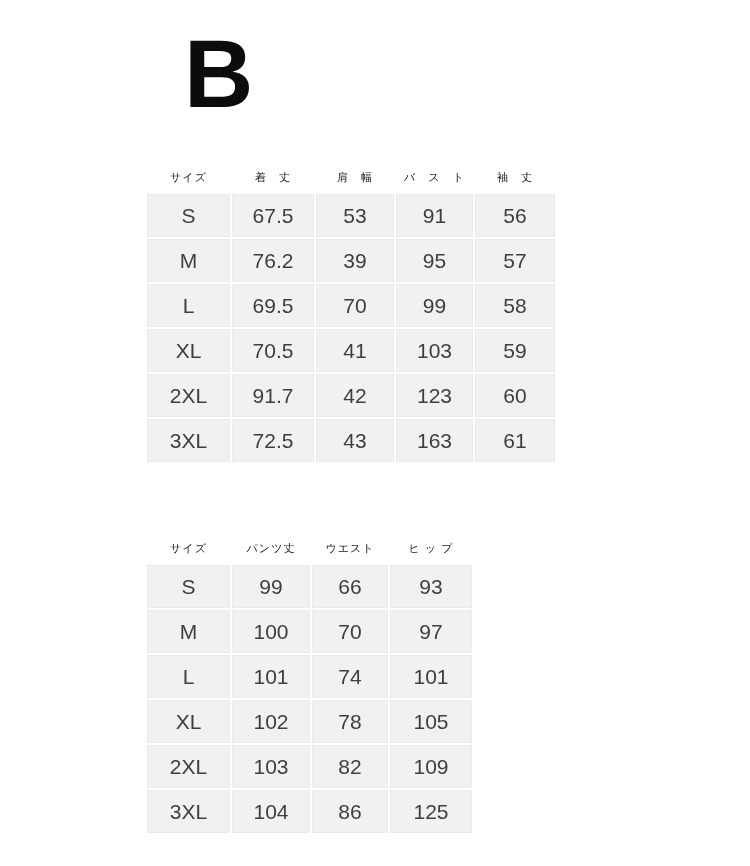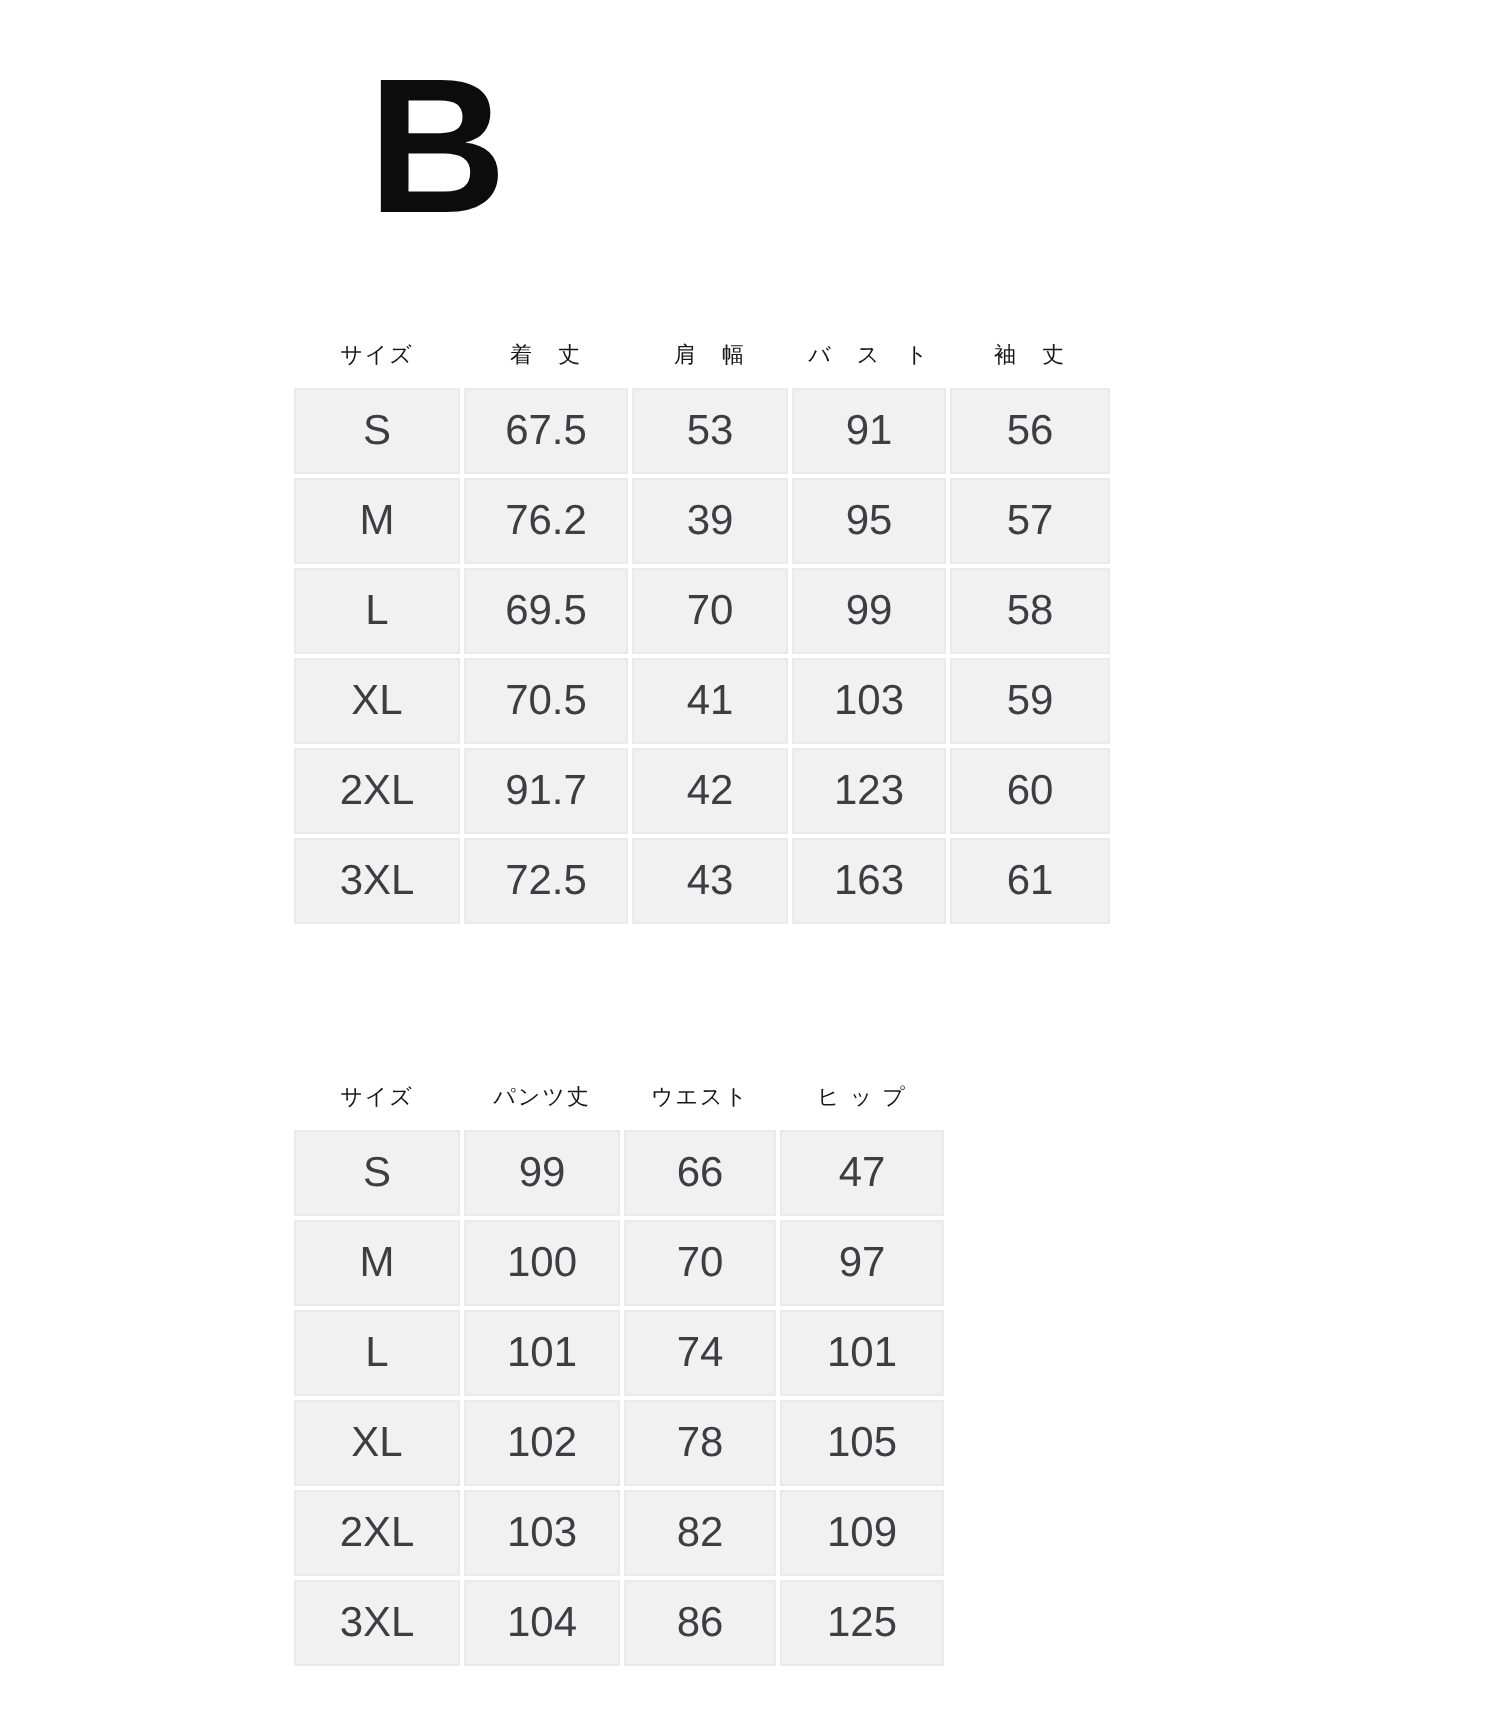--- a/index.html
+++ b/index.html
@@ -135,21 +135,21 @@
           <th>パンツ丈</th>
           <th>ウエスト</th>
           <th>ヒ ッ プ</th>
         </tr>
       </thead>
       <tbody>
         <tr>
           <td>S</td>
           <td>99</td>
           <td>66</td>
-          <td>47</td>
+          <td>93</td>
         </tr>
         <tr>
           <td>M</td>
           <td>100</td>
           <td>70</td>
           <td>97</td>
         </tr>
         <tr>
           <td>L</td>
           <td>101</td>

